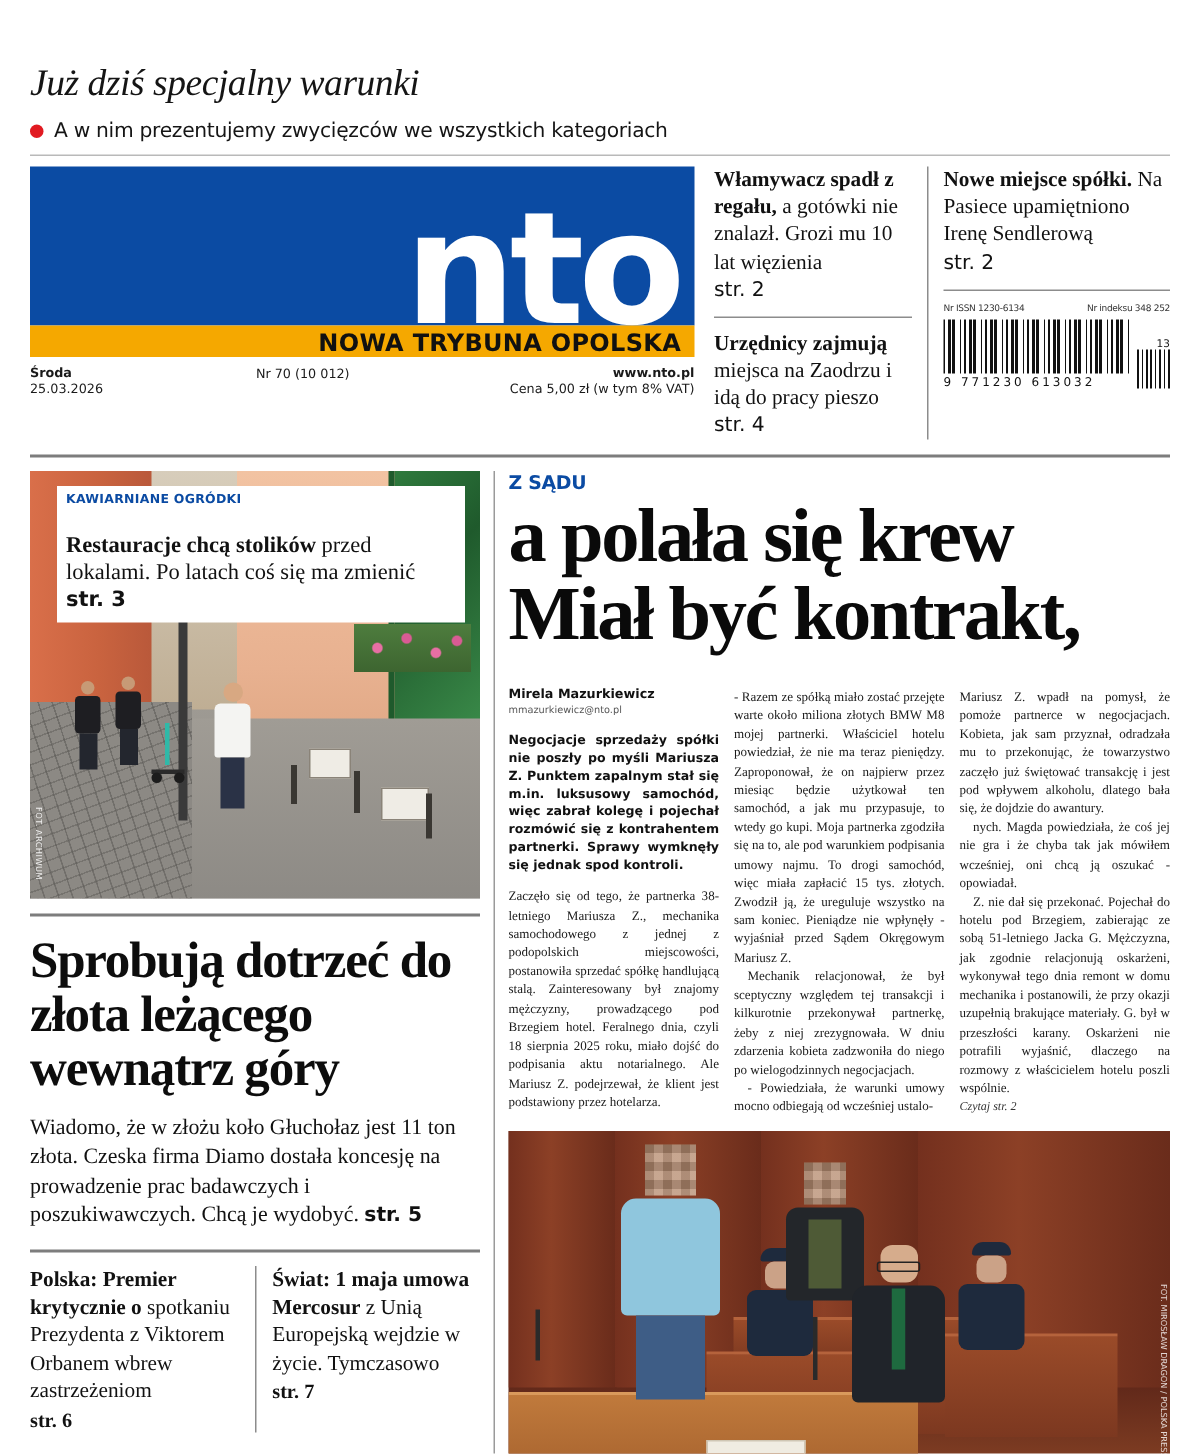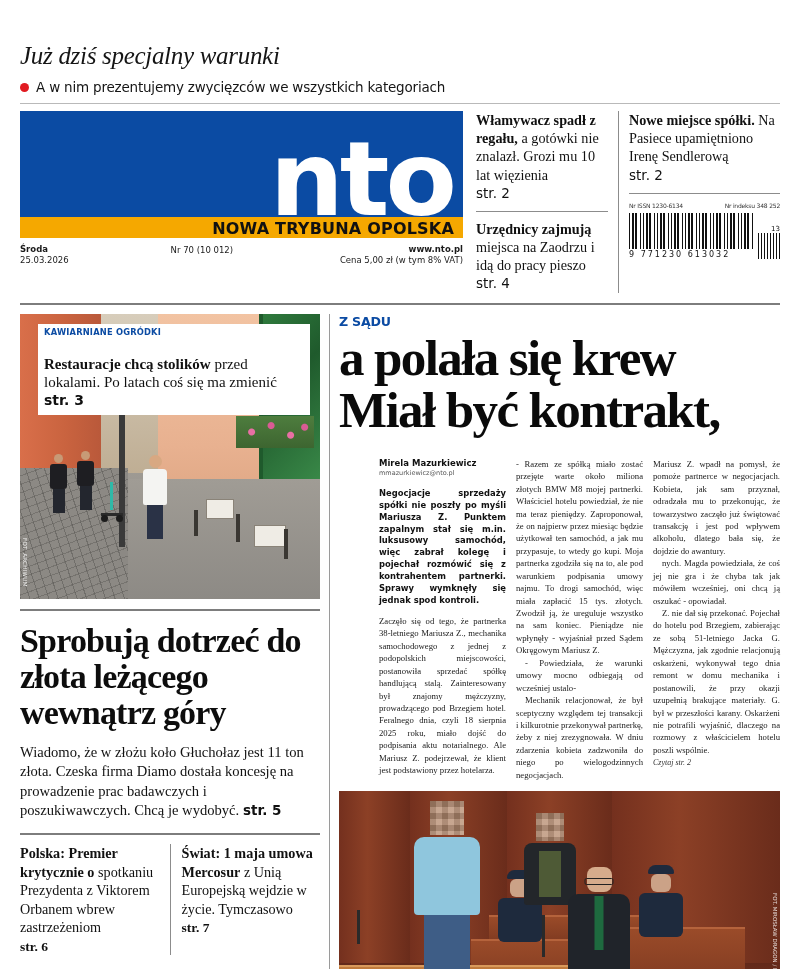--- a/index.html
+++ b/index.html
@@ -362,21 +362,20 @@
     line-height: 1.02;
     letter-spacing: -1.6px;
     color: #0a0a0a;
     margin-top: 3px;
   }
 
   .article-cols {
     display: flex;
     margin-top: 22px;
     gap: 10px;
-    margin-left: 40px;
   }
   .acol { flex: 1 1 33.3%; }
   .byline-name {
     font-family: "DejaVu Sans", sans-serif;
     font-weight: bold;
     font-size: 8.5px;
     color: #111;
   }
   .byline-mail {
     font-family: "DejaVu Sans", sans-serif;
@@ -640,22 +639,22 @@
 
         <div class="acol">
           <div class="byline-name">Mirela Mazurkiewicz</div>
           <div class="byline-mail">mmazurkiewicz@nto.pl</div>
           <div class="lede-bold">Negocjacje sprzedaży spółki nie poszły po myśli Mariusza Z. Punktem zapalnym stał się m.in. luksusowy samochód, więc zabrał kolegę i pojechał rozmówić się z kontrahentem partnerki. Sprawy wymknęły się jednak spod kontroli.</div>
           <p class="body-p gap">Zaczęło się od tego, że partnerka 38-letniego Mariusza Z., mechanika samochodowego z jednej z podopolskich miejscowości, postanowiła sprzedać spółkę handlującą stalą. Zainteresowany był znajomy mężczyzny, prowadzącego pod Brzegiem hotel. Feralnego dnia, czyli 18 sierpnia 2025 roku, miało dojść do podpisania aktu notarialnego. Ale Mariusz Z. podejrzewał, że klient jest podstawiony przez hotelarza.</p>
         </div>
 
         <div class="acol">
           <p class="body-p">- Razem ze spółką miało zostać przejęte warte około miliona złotych BMW M8 mojej partnerki. Właściciel hotelu powiedział, że nie ma teraz pieniędzy. Zaproponował, że on najpierw przez miesiąc będzie użytkował ten samochód, a jak mu przypasuje, to wtedy go kupi. Moja partnerka zgodziła się na to, ale pod warunkiem podpisania umowy najmu. To drogi samochód, więc miała zapłacić 15 tys. złotych. Zwodził ją, że ureguluje wszystko na sam koniec. Pieniądze nie wpłynęły - wyjaśniał przed Sądem Okręgowym Mariusz Z.</p>
+          <p class="body-p">Mechanik relacjonował, że był sceptyczny względem tej transakcji i kilkurotnie przekonywał partnerkę, żeby z niej zrezygnowała. W dniu zdarzenia kobieta zadzwoniła do niego po wielogodzinnych negocjacjach.</p>
           <p class="body-p">- Powiedziała, że warunki umowy mocno odbiegają od wcześniej ustalo-</p>
-          <p class="body-p">Mechanik relacjonował, że był sceptyczny względem tej transakcji i kilkurotnie przekonywał partnerkę, żeby z niej zrezygnowała. W dniu zdarzenia kobieta zadzwoniła do niego po wielogodzinnych negocjacjach.</p>
         </div>
 
         <div class="acol">
           <p class="body-p">Mariusz Z. wpadł na pomysł, że pomoże partnerce w negocjacjach. Kobieta, jak sam przyznał, odradzała mu to przekonując, że towarzystwo zaczęło już świętować transakcję i jest pod wpływem alkoholu, dlatego bała się, że dojdzie do awantury.</p>
           <p class="body-p">nych. Magda powiedziała, że coś jej nie gra i że chyba tak jak mówiłem wcześniej, oni chcą ją oszukać - opowiadał.</p>
           <p class="body-p">Z. nie dał się przekonać. Pojechał do hotelu pod Brzegiem, zabierając ze sobą 51-letniego Jacka G. Mężczyzna, jak zgodnie relacjonują oskarżeni, wykonywał tego dnia remont w domu mechanika i postanowili, że przy okazji uzupełnią brakujące materiały. G. był w przeszłości karany. Oskarżeni nie potrafili wyjaśnić, dlaczego na rozmowy z właścicielem hotelu poszli wspólnie.</p>
           <div class="read-more">Czytaj str. 2</div>
         </div>
       </div>
 

